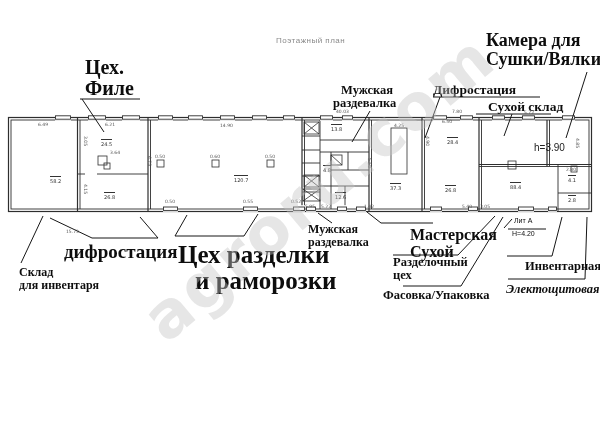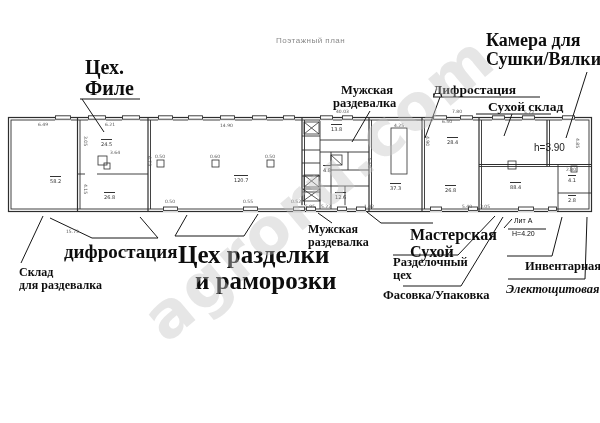--- a/index.html
+++ b/index.html
@@ -222,21 +222,21 @@
   </div>
   <div class="lbl" id="lbl-difr-top">Дифростация</div>
   <div class="lbl" id="lbl-sukhoy">Сухой склад</div>
   <div class="lbl" id="lbl-difr-bot">дифростация</div>
   <div class="lbl" id="lbl-razdelki">
     <div>Цех разделки</div>
     <div class="l2">и раморозки</div>
   </div>
   <div class="lbl" id="lbl-sklad">
     <div>Склад</div>
-    <div>для раздевалка</div>
+    <div>для инвентаря</div>
   </div>
   <div class="lbl" id="lbl-muzh">
     <div>Мужская</div>
     <div>раздевалка</div>
   </div>
   <div class="lbl" id="lbl-master">
     <div>Мастерская</div>
     <div>Сухой</div>
   </div>
   <div class="lbl" id="lbl-fasovka">Фасовка/Упаковка</div>

